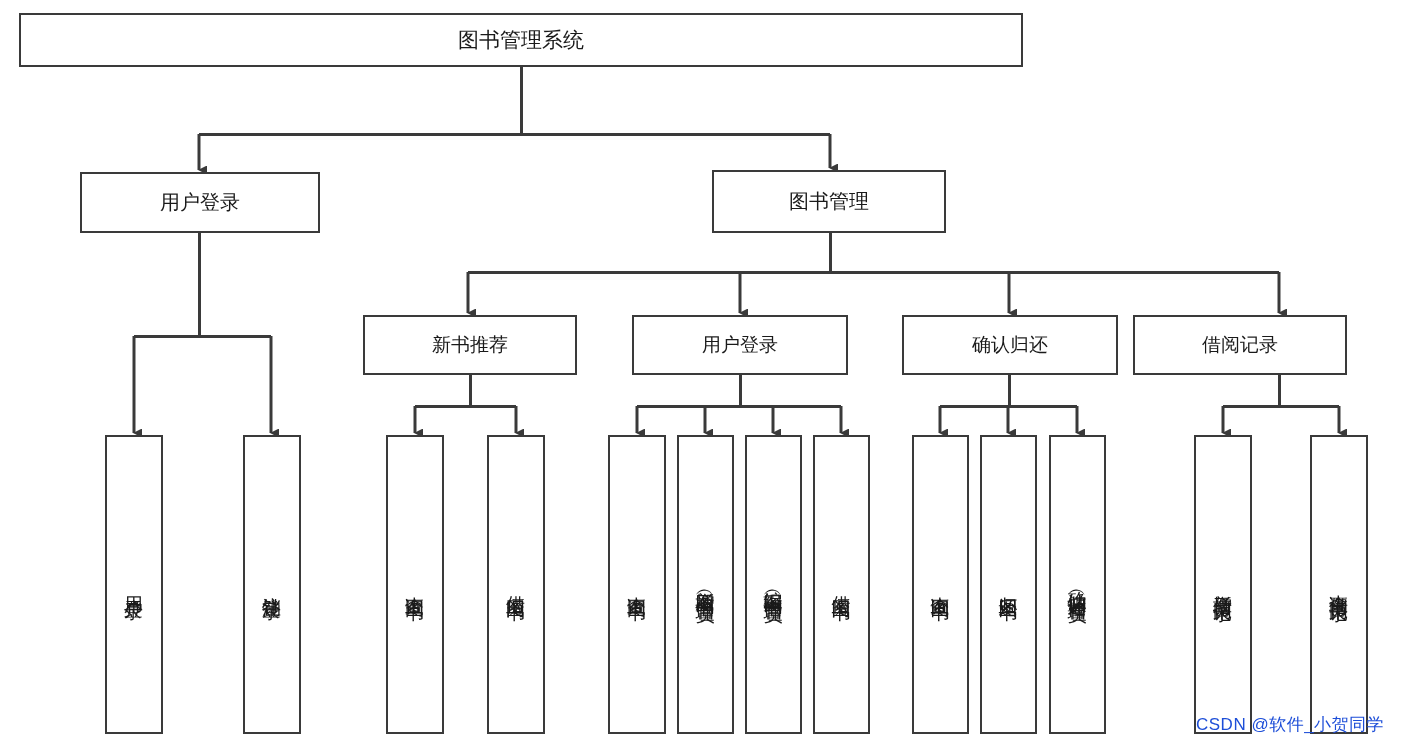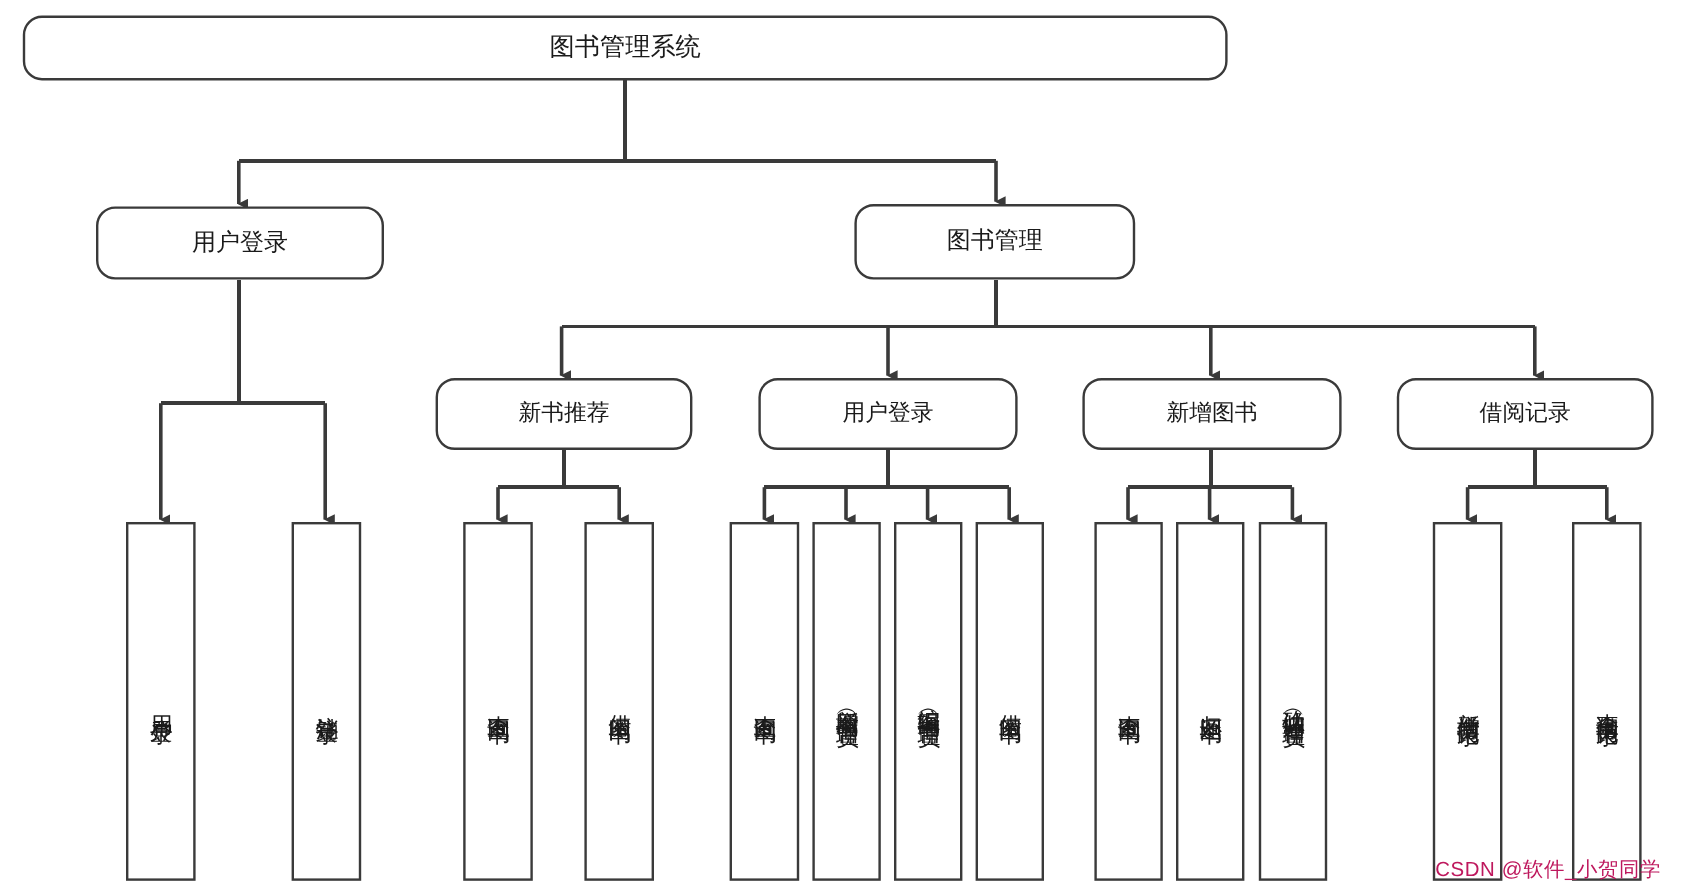--- a/index.html
+++ b/index.html
@@ -35,39 +35,38 @@
     border: 2px solid #3a3a3a;
     display: flex;
     align-items: center;
     justify-content: center;
     color: #1a1a1a;
     line-height: 1.22;
     text-align: center;
   }
   .node.horiz {
     writing-mode: horizontal-tb;
-    border-radius: 16px;
   }
   .node.vert {
     writing-mode: vertical-rl;
     text-orientation: upright;
     letter-spacing: 2px;
   }
   .node .label {
     display: block;
     white-space: pre-line;
   }
   .node-root { font-size: 21px; }
   .node-l1   { font-size: 20px; }
   .node-l2   { font-size: 19px; }
   .node-leaf { font-size: 19px; }
   .watermark {
     position: absolute;
     font-size: 17px;
-    color: #be185d;
+    color: #1d4ed8;
     white-space: nowrap;
     letter-spacing: 0.5px;
     user-select: none;
   }
 </style>
 </head>
 <body>
 
 <div id="diagram-root">
 
@@ -124,23 +123,23 @@
       <div class="node node-l1 horiz" style="left: 712px; top: 170px; width: 234px; height: 63px; text-align: center;">
         <span class="label">图书管理</span>
       </div>
       <div class="node node-l2 horiz" style="left: 363px; top: 315px; width: 214px; height: 60px;">
         <span class="label">新书推荐</span>
       </div>
       <div class="node node-l2 horiz" style="left: 632px; top: 315px; width: 216px; height: 60px;">
         <span class="label">用户登录</span>
       </div>
       <div class="node node-l2 horiz" style="left: 902px; top: 315px; width: 216px; height: 60px;">
-        <span class="label">新增图书</span>
+        <span class="label">确认归还</span>
       </div>
-      <div class="node node-l2 horiz" style="left: 1164px; top: 315px; width: 214px; height: 60px;">
+      <div class="node node-l2 horiz" style="left: 1133px; top: 315px; width: 214px; height: 60px;">
         <span class="label">借阅记录</span>
       </div>
       <div class="node node-leaf vert" style="left: 105px; top: 435px; width: 58px; height: 299px;">
         <span class="label">用户登录</span>
       </div>
       <div class="node node-leaf vert" style="left: 243px; top: 435px; width: 58px; height: 299px;">
         <span class="label">注销登录</span>
       </div>
       <div class="node node-leaf vert" style="left: 386px; top: 435px; width: 58px; height: 299px;">
         <span class="label">查询图书</span>

